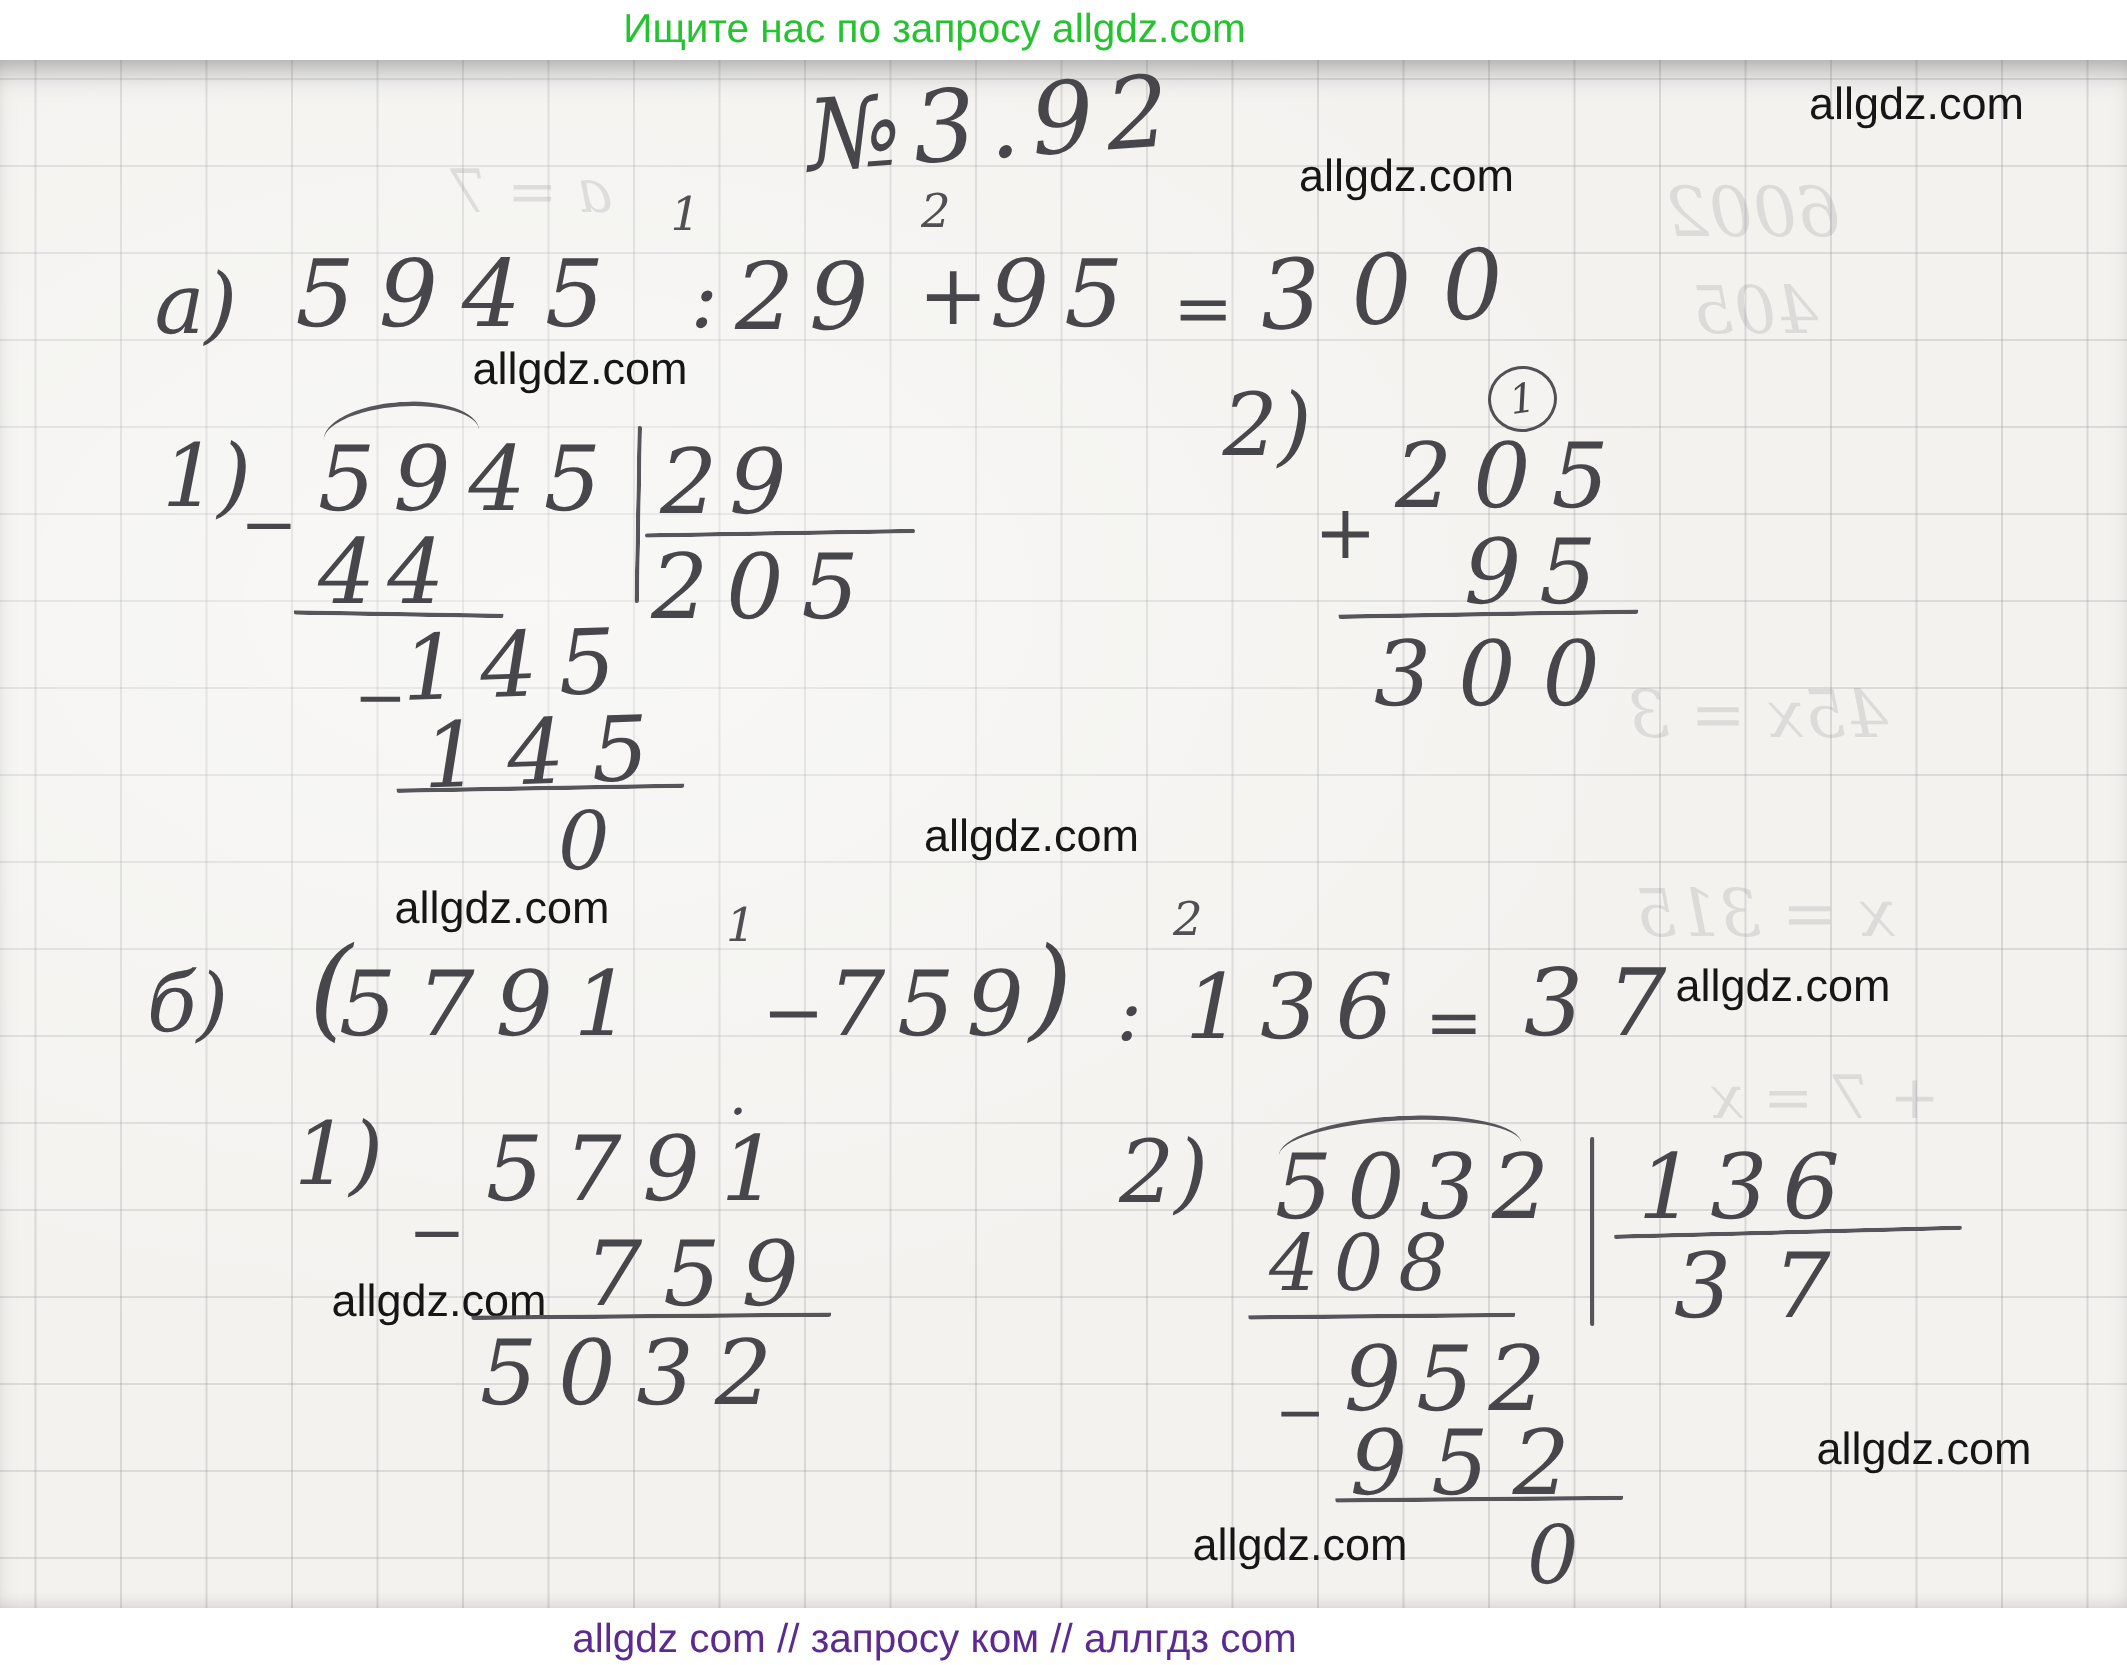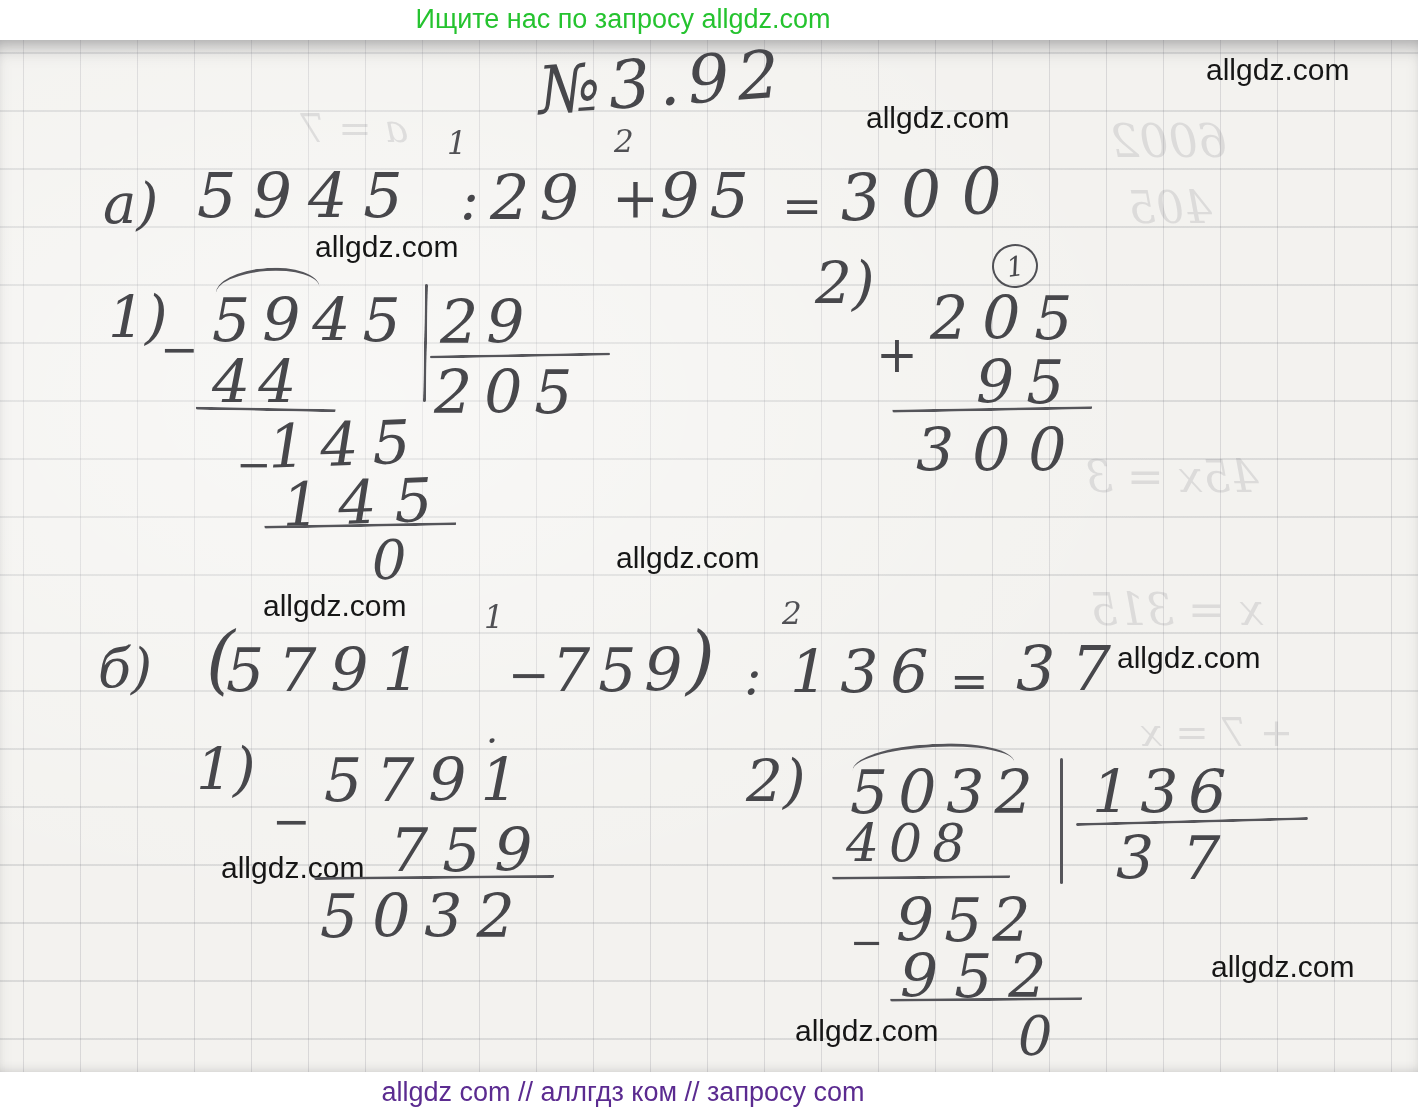--- a/index.html
+++ b/index.html
@@ -36,21 +36,21 @@
       opacity:.15;transform:scaleX(-1);line-height:1;white-space:nowrap;}
 </style>
 </head>
 <body>
 
 <div class="page">
 
   <div class="photo-bg"></div>
 
   <div class="strip hdr">Ищите нас по запросу allgdz.com</div>
-  <div class="strip ftr">allgdz com  //  аллгдз ком  //  запросу com</div>
+  <div class="strip ftr">allgdz com  //  запросу ком  //  аллгдз com</div>
 
   <span class="wm" style="left:1206px;top:55px">allgdz.com</span>
   <span class="wm" style="left:866px;top:103px">allgdz.com</span>
   <span class="wm" style="left:315px;top:232px">allgdz.com</span>
   <span class="wm" style="left:616px;top:543px">allgdz.com</span>
   <span class="wm" style="left:263px;top:591px">allgdz.com</span>
   <span class="wm" style="left:1117px;top:643px">allgdz.com</span>
   <span class="wm" style="left:221px;top:853px">allgdz.com</span>
   <span class="wm" style="left:1211px;top:952px">allgdz.com</span>
   <span class="wm" style="left:795px;top:1016px">allgdz.com</span>

